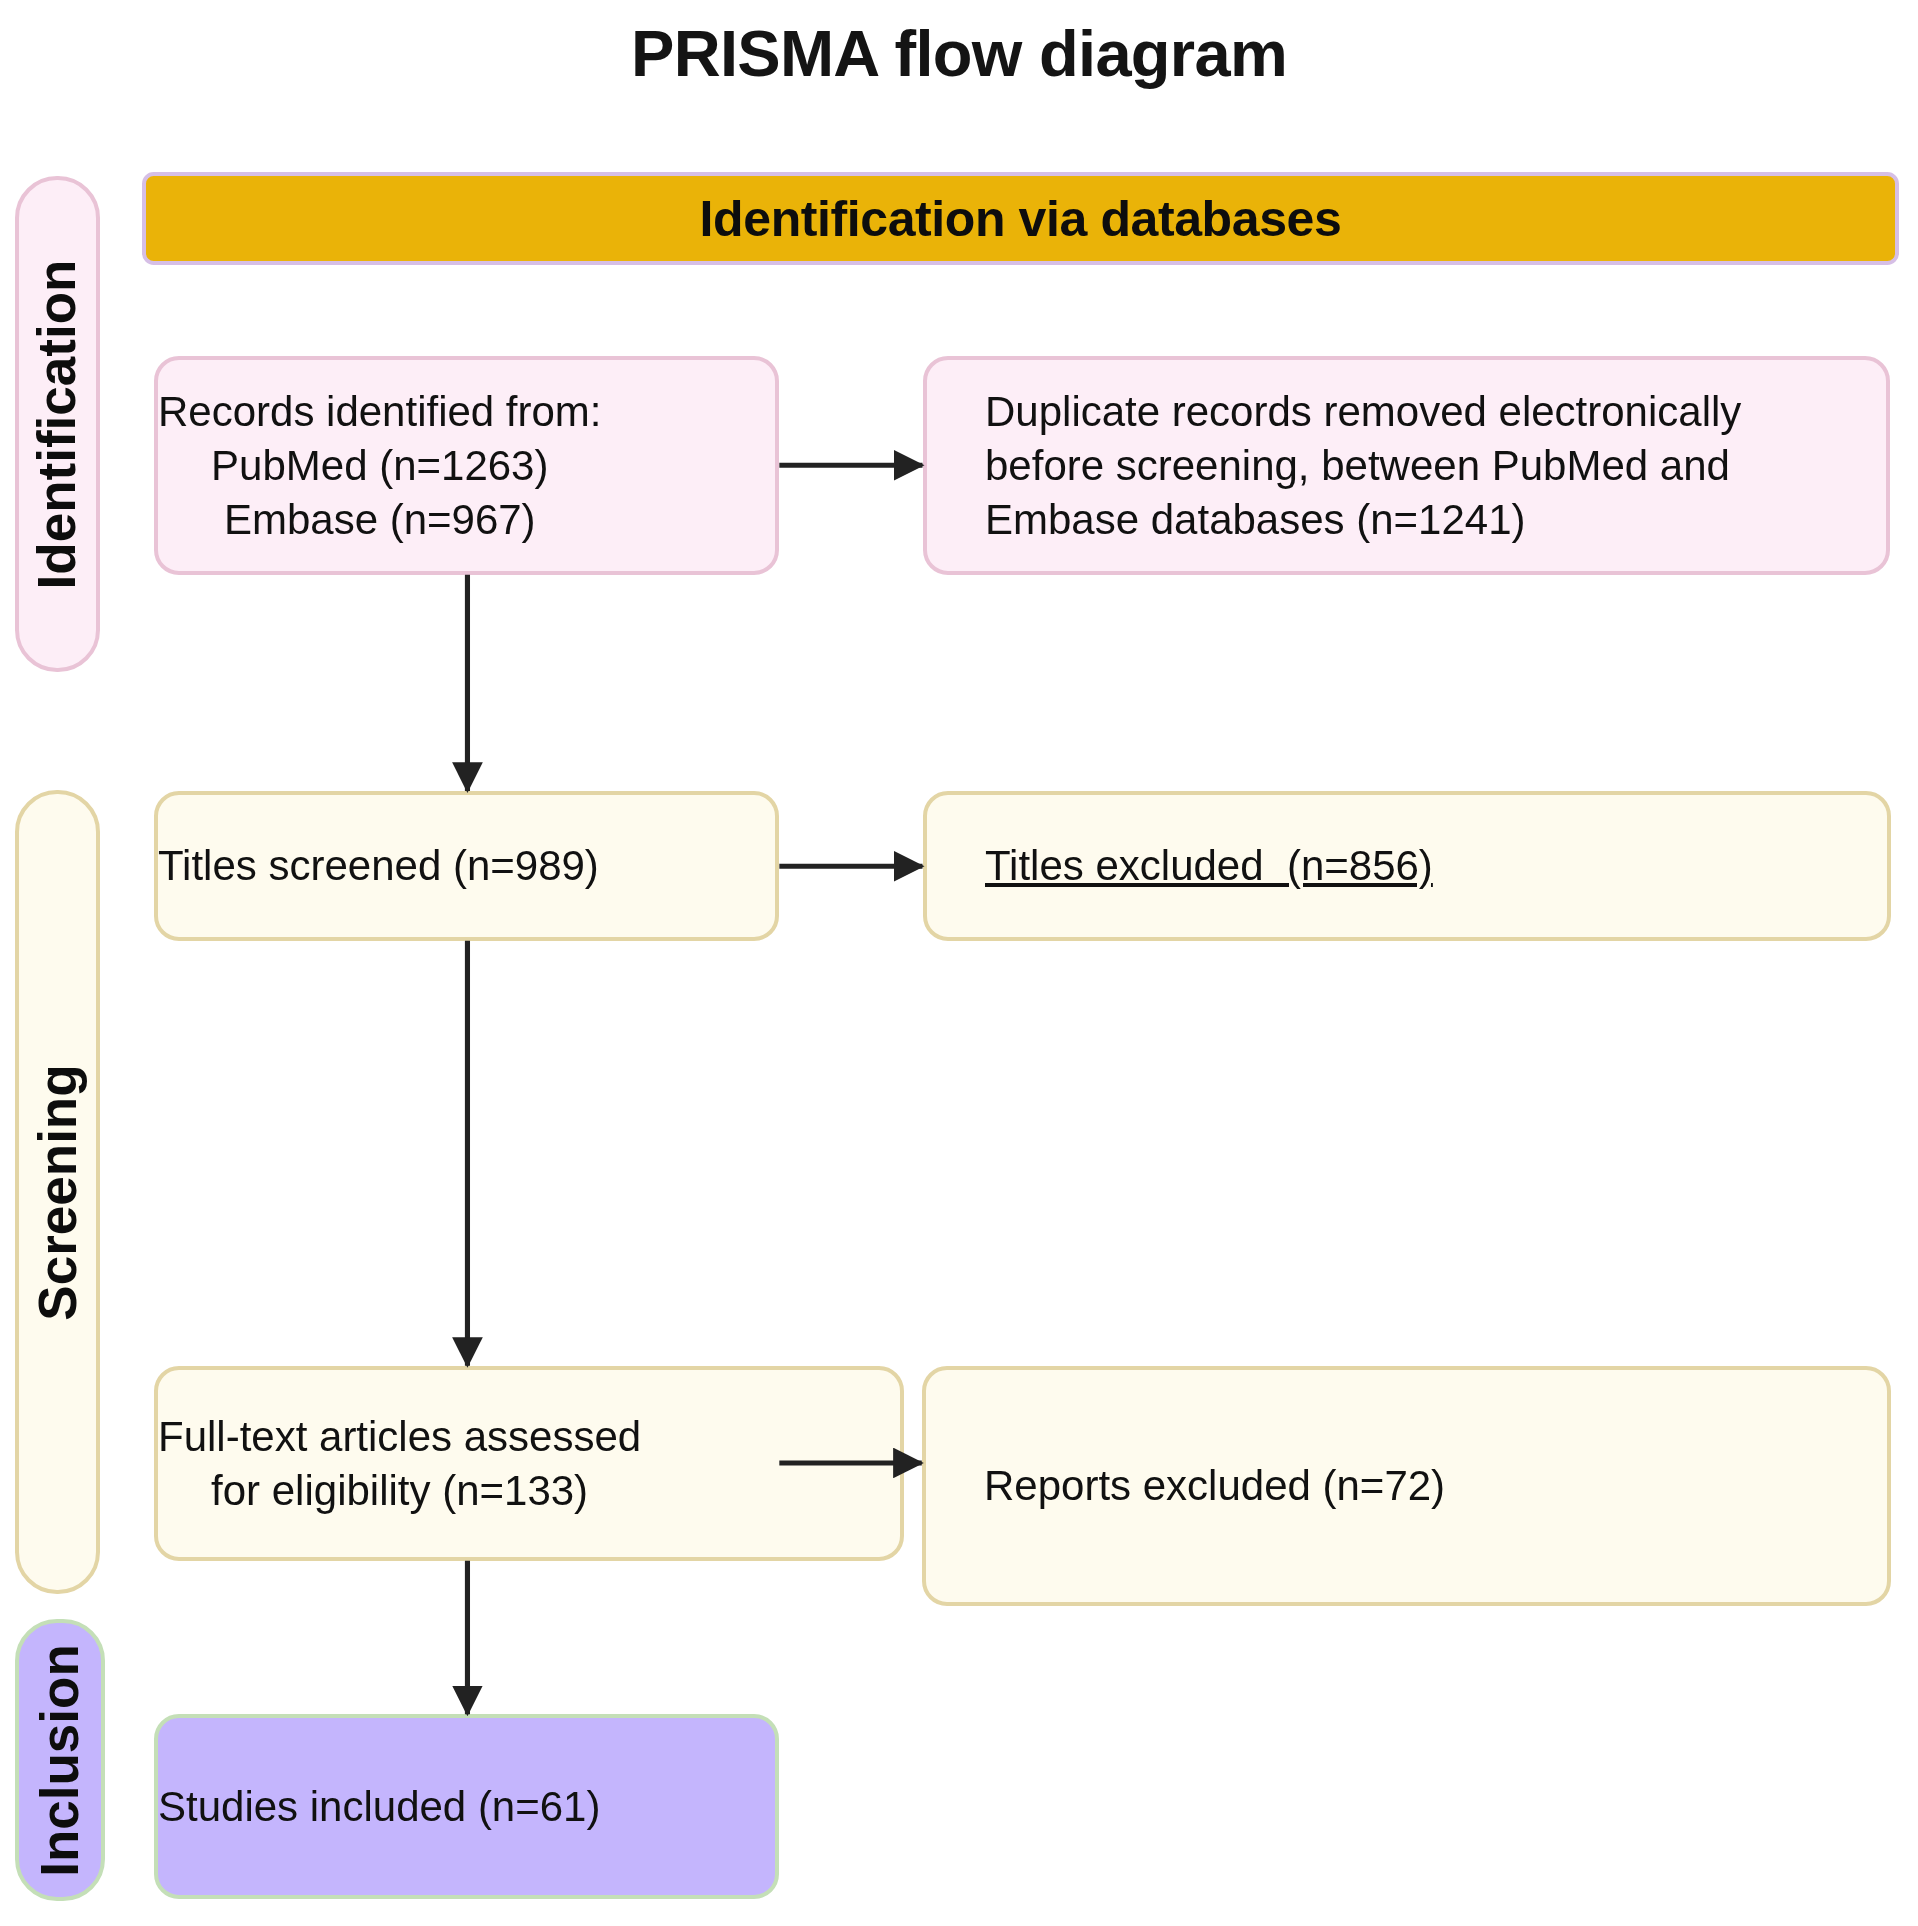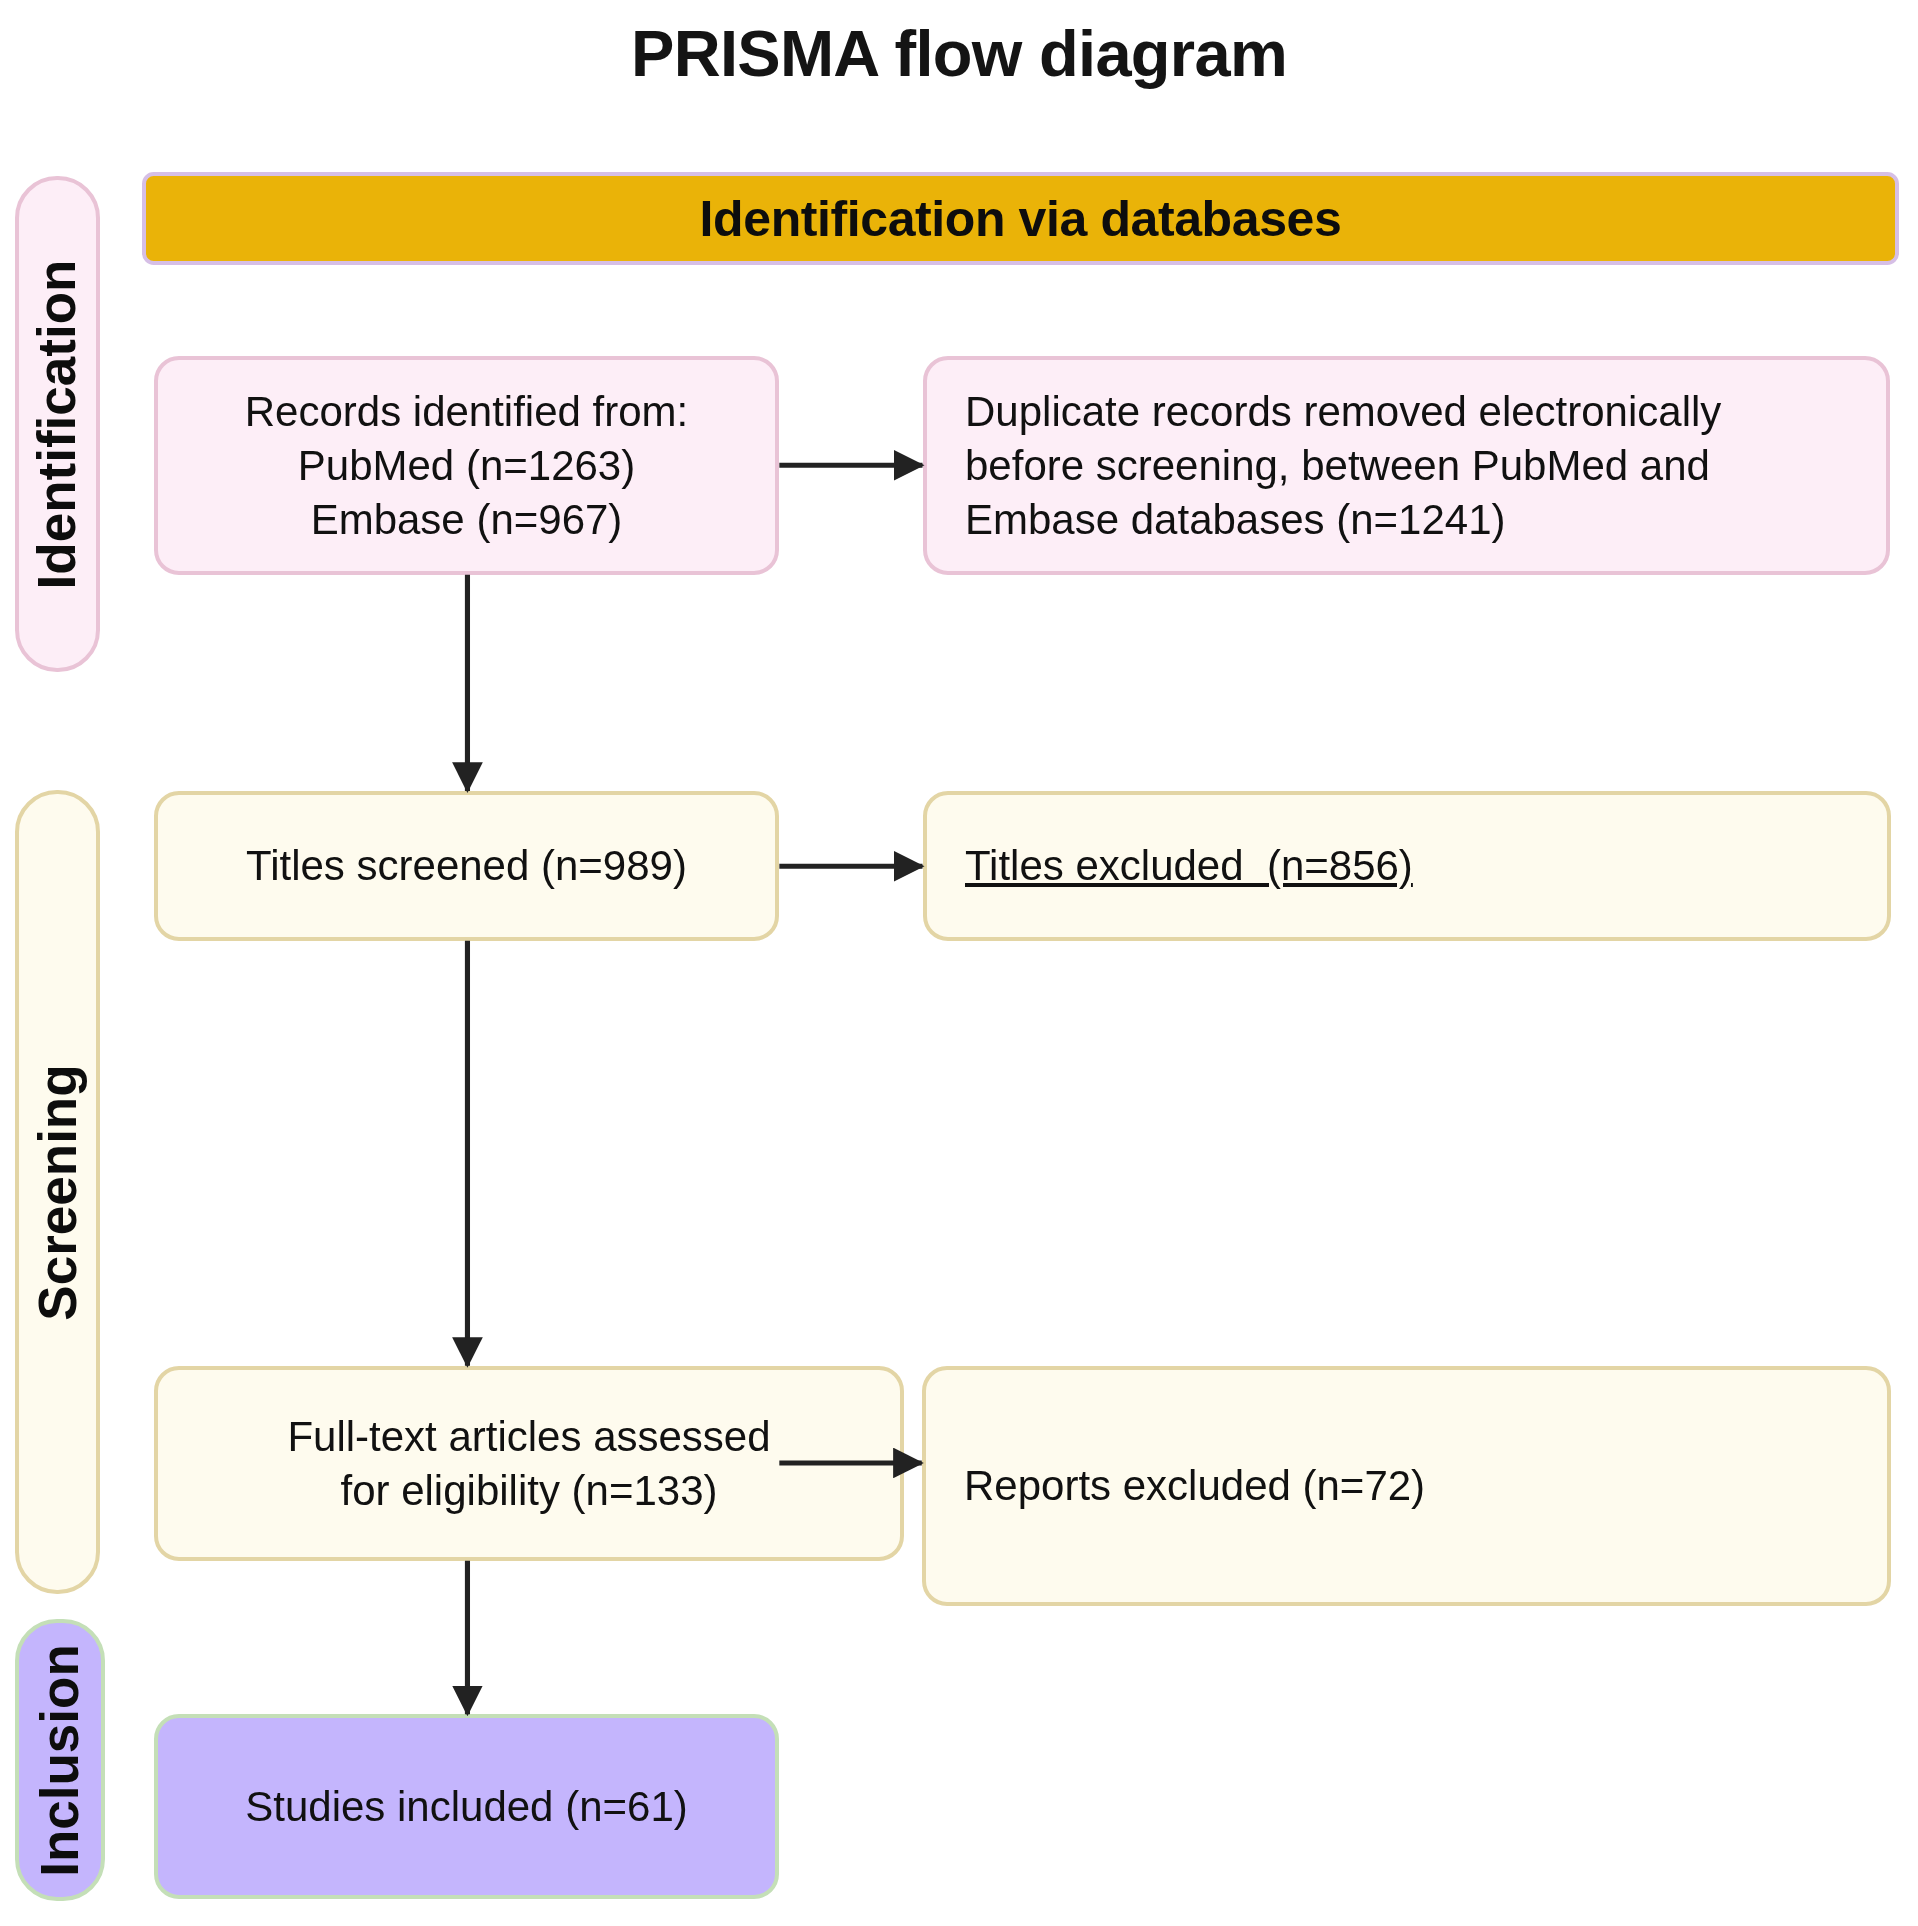--- a/index.html
+++ b/index.html
@@ -10,22 +10,22 @@
            font-size: 65px; line-height: 102px; letter-spacing: -0.7px; color: #141414; }
   .header-box { left: 142px; top: 172px; width: 1757px; height: 93px; border: 4.4px solid #d6bfe6;
                 background: #eab308; border-radius: 11.7px; display: flex; align-items: center; justify-content: center; }
   .header-text { font-weight: bold; font-size: 50px; color: #0d0d0d; letter-spacing: -0.4px; }
   .phase { border-width: 4.4px; border-style: solid; border-radius: 42px; display: flex; align-items: center; justify-content: center; }
   .phase-label { transform: rotate(-90deg); white-space: nowrap; font-weight: bold; font-size: 53px; color: #0d0d0d; }
   .pink { border-color: #e9c3d6; background: #fdeef7; }
   .yellow { border-color: #e3d5a5; background: #fefbee; }
   .green { border-color: #c4dfb7; background: #c4b5fd; }
   .box { border-width: 4.4px; border-style: solid; border-radius: 25px; display: flex; align-items: center; }
-  .box.center { justify-content: center; text-align: center; }
-  .box.left { justify-content: flex-start; text-align: left; padding-left: 38px; }
+  .box.center { justify-content: flex-start; text-align: center; }
+  .box.left { justify-content: flex-start; text-align: left; padding-left: 58px; }
   .box-text { font-size: 42px; line-height: 54px; color: #111111; white-space: pre-line; }
   svg.arrows { position: absolute; left: 0; top: 0; }
 </style>
 </head>
 <body>
 
 <div class="abs title">PRISMA flow diagram</div>
 
 <div class="abs header-box">
   <span class="header-text">Identification via databases</span>

